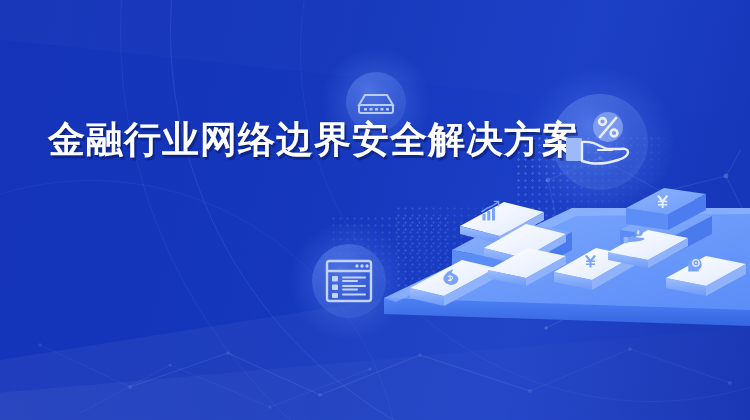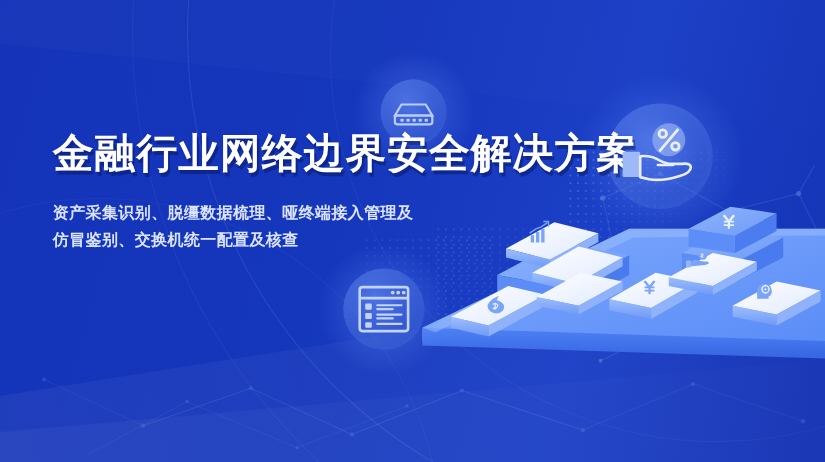--- a/index.html
+++ b/index.html
@@ -319,19 +319,15 @@
         <rect x="19" y="23" width="16" height="2" rx="1"></rect>
         <rect x="19" y="28" width="24" height="2" rx="1"></rect>
         <rect x="19" y="31.5" width="16" height="2" rx="1"></rect>
         <rect x="19" y="36.5" width="24" height="2" rx="1"></rect>
       </g>
     </svg>
   </div>
 
   <div id="text-block">
     <h1 id="title">金融行业网络边界安全解决方案</h1>
-    <p id="subtitle">
-      <span class="line">资产采集识别、脱缰数据梳理、哑终端接入管理及</span>
-      <span class="line">仿冒鉴别、交换机统一配置及核查</span>
-    </p>
   </div>
 
 </div>
 
 </body></html>

